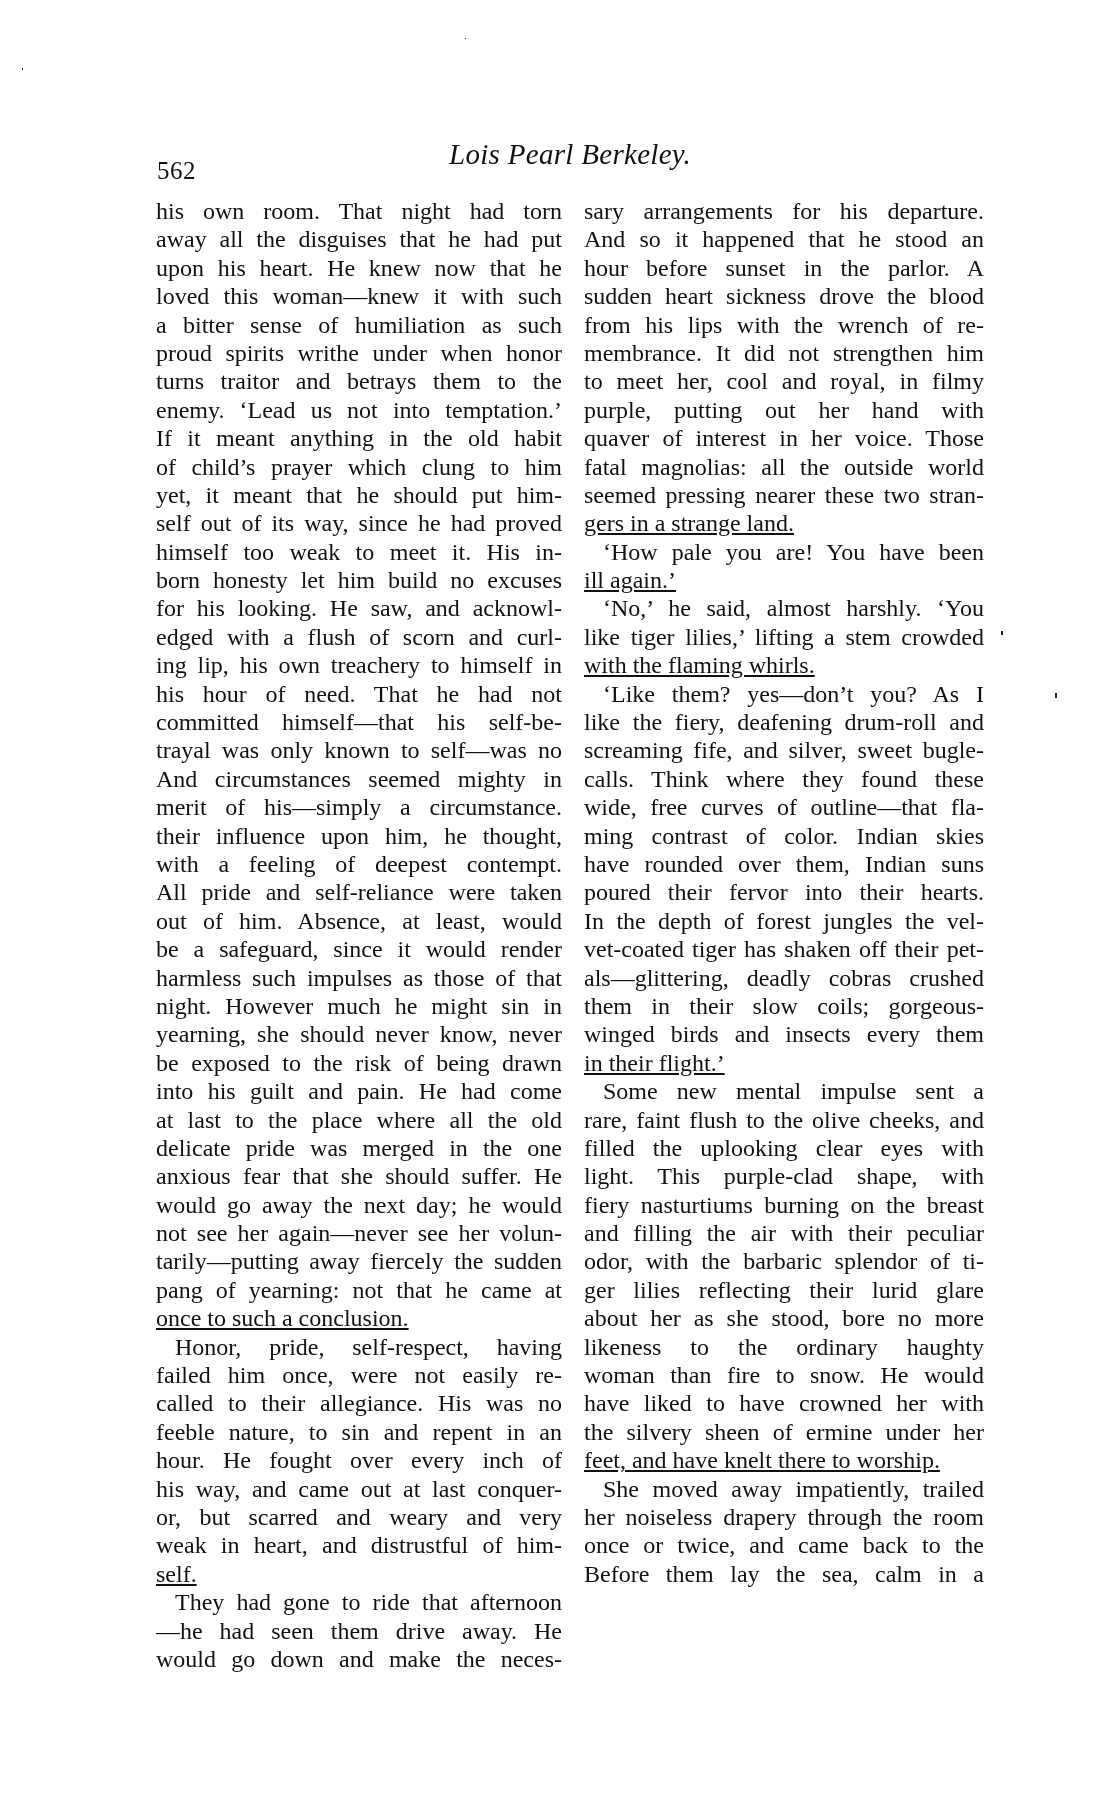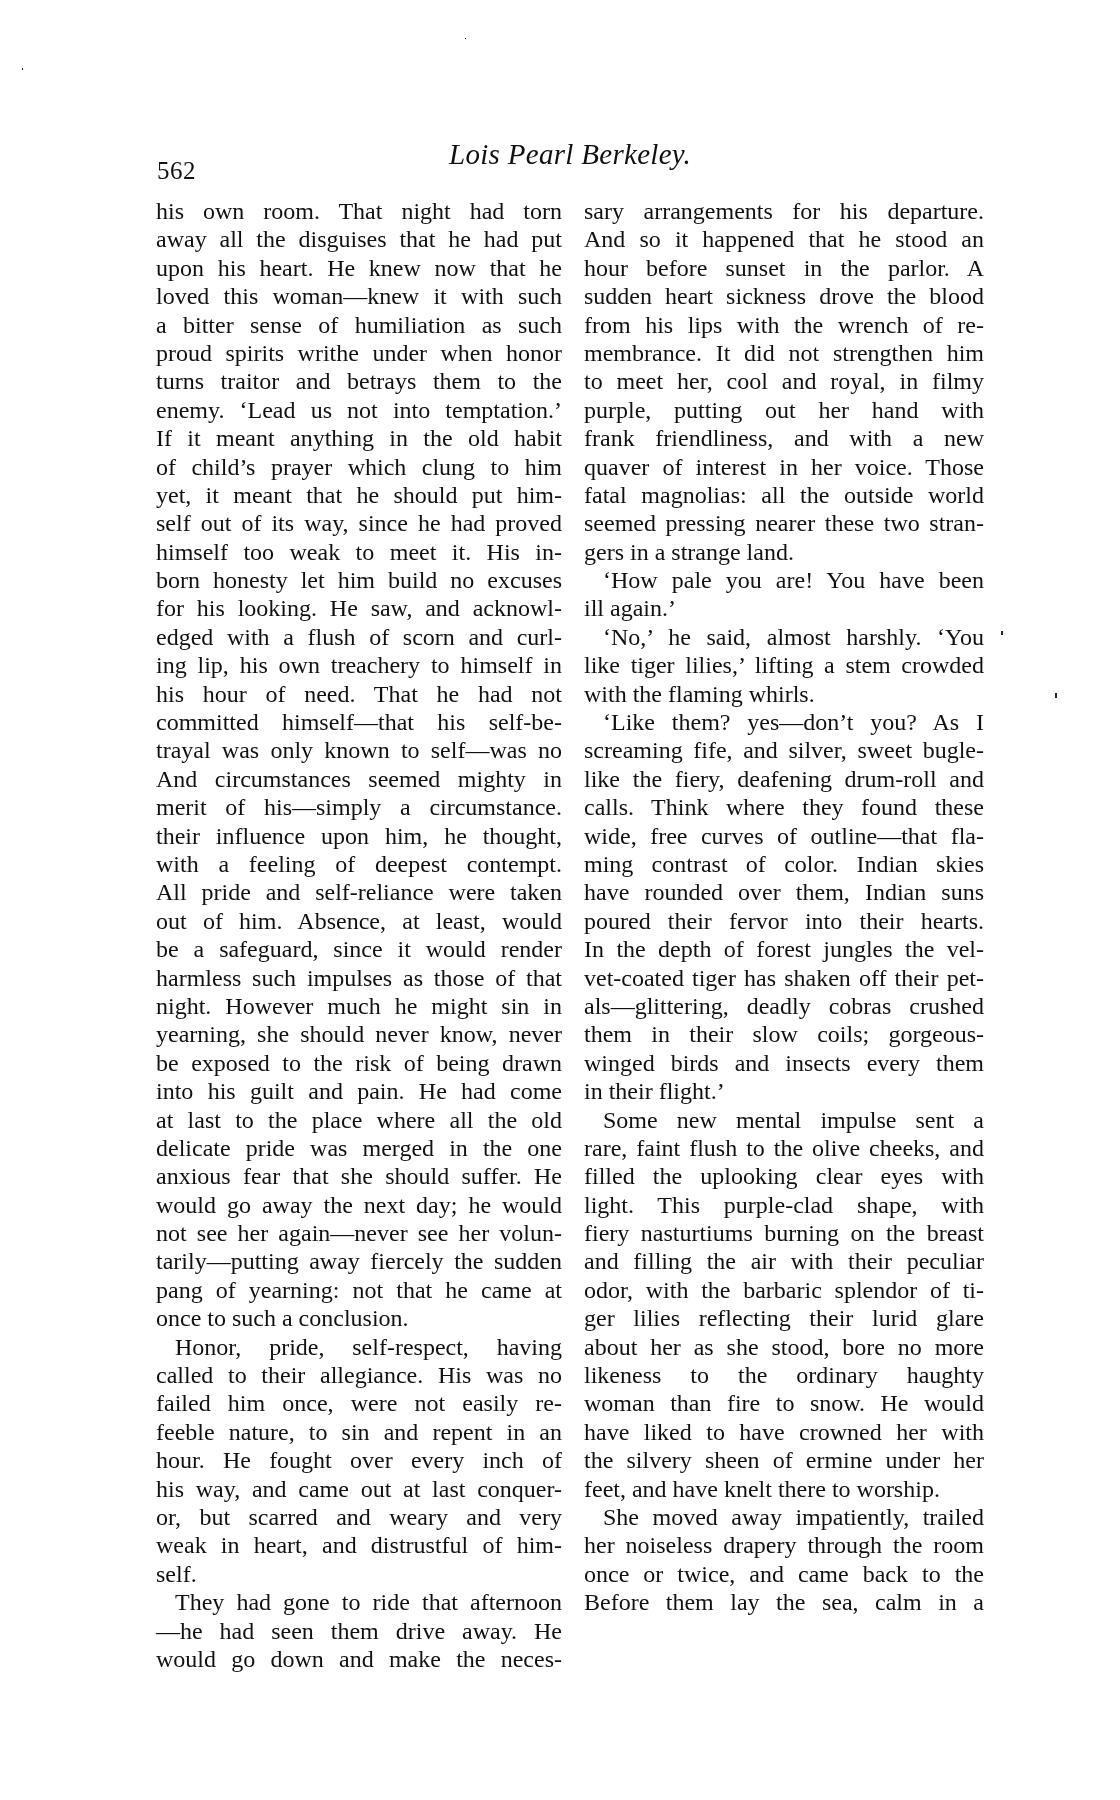--- a/index.html
+++ b/index.html
@@ -5,21 +5,21 @@
   html, body { margin: 0; padding: 0; background: #ffffff; }
   body { width: 1120px; height: 1800px; position: relative; overflow: hidden;
          font-family: "Liberation Serif", "DejaVu Serif", serif; color: #111111; }
   .page-number { position: absolute; left: 157px; top: 156px; font-size: 25px; line-height: 30px; letter-spacing: 0.5px; }
   .running-title { position: absolute; left: 0; width: 1140px; top: 138px; text-align: center;
                    font-size: 29px; line-height: 32px; font-style: italic; letter-spacing: 0.3px; }
   .column { position: absolute; top: 197px; width: 406px; font-size: 24px; line-height: 28.4px; }
   .col-left { left: 156px; }
   .col-right { left: 584px; width: 400px; }
   .line { display: block; height: 28.4px; white-space: nowrap; text-align: justify; text-align-last: justify; }
-  .line.last { text-align-last: left; }
+  .line.last { text-align-last: left; text-decoration: underline; }
   .line.indent { padding-left: 19px; }
   .speck { position: absolute; background: #222; }
 </style>
 </head>
 <body>
 
 <div>
   <div class="page-number">562</div>
   <div class="running-title">Lois Pearl Berkeley.</div>
 
@@ -58,54 +58,53 @@
       <span class="line">into his guilt and pain.  He had come</span>
       <span class="line">at last to the place where all the old</span>
       <span class="line">delicate pride was merged in the one</span>
       <span class="line">anxious fear that she should suffer.  He</span>
       <span class="line">would go away the next day; he would</span>
       <span class="line">not see her again—never see her volun-</span>
       <span class="line">tarily—putting away fiercely the sudden</span>
       <span class="line">pang of yearning: not that he came at</span>
       <span class="line last">once to such a conclusion.</span>
       <span class="line indent">Honor, pride, self-respect, having</span>
+      <span class="line">failed him once, were not easily re-</span>
       <span class="line">called to their allegiance.  His was no</span>
-      <span class="line">failed him once, were not easily re-</span>
       <span class="line">feeble nature, to sin and repent in an</span>
       <span class="line">hour.  He fought over every inch of</span>
       <span class="line">his way, and came out at last conquer-</span>
       <span class="line">or, but scarred and weary and very</span>
       <span class="line">weak in heart, and distrustful of him-</span>
       <span class="line last">self.</span>
       <span class="line indent">They had gone to ride that afternoon</span>
       <span class="line">—he had seen them drive away.  He</span>
       <span class="line">would go down and make the neces-</span>
     </div>
   <div class="column col-right">
       <span class="line">sary arrangements for his departure.</span>
       <span class="line">And so it happened that he stood an</span>
       <span class="line">hour before sunset in the parlor.  A</span>
       <span class="line">sudden heart sickness drove the blood</span>
       <span class="line">from his lips with the wrench of re-</span>
       <span class="line">membrance.  It did not strengthen him</span>
       <span class="line">to meet her, cool and royal, in filmy</span>
       <span class="line">purple, putting out her hand with</span>
-      <span class="line">frank friendliness, and with a new</span>
       <span class="line">quaver of interest in her voice.  Those</span>
       <span class="line">fatal magnolias: all the outside world</span>
       <span class="line">seemed pressing nearer these two stran-</span>
       <span class="line last">gers in a strange land.</span>
       <span class="line indent">‘How pale you are!  You have been</span>
       <span class="line last">ill again.’</span>
       <span class="line indent">‘No,’ he said, almost harshly.  ‘You</span>
       <span class="line">like tiger lilies,’ lifting a stem crowded</span>
       <span class="line last">with the flaming whirls.</span>
       <span class="line indent">‘Like them? yes—don’t you?  As I</span>
+      <span class="line">like the fiery, deafening drum-roll and</span>
       <span class="line">screaming fife, and silver, sweet bugle-</span>
-      <span class="line">like the fiery, deafening drum-roll and</span>
       <span class="line">calls.  Think where they found these</span>
       <span class="line">wide, free curves of outline—that fla-</span>
       <span class="line">ming contrast of color.  Indian skies</span>
       <span class="line">have rounded over them, Indian suns</span>
       <span class="line">poured their fervor into their hearts.</span>
       <span class="line">In the depth of forest jungles the vel-</span>
       <span class="line">vet-coated tiger has shaken off their pet-</span>
       <span class="line">als—glittering, deadly cobras crushed</span>
       <span class="line">them in their slow coils; gorgeous-</span>
       <span class="line">winged birds and insects every them</span>

